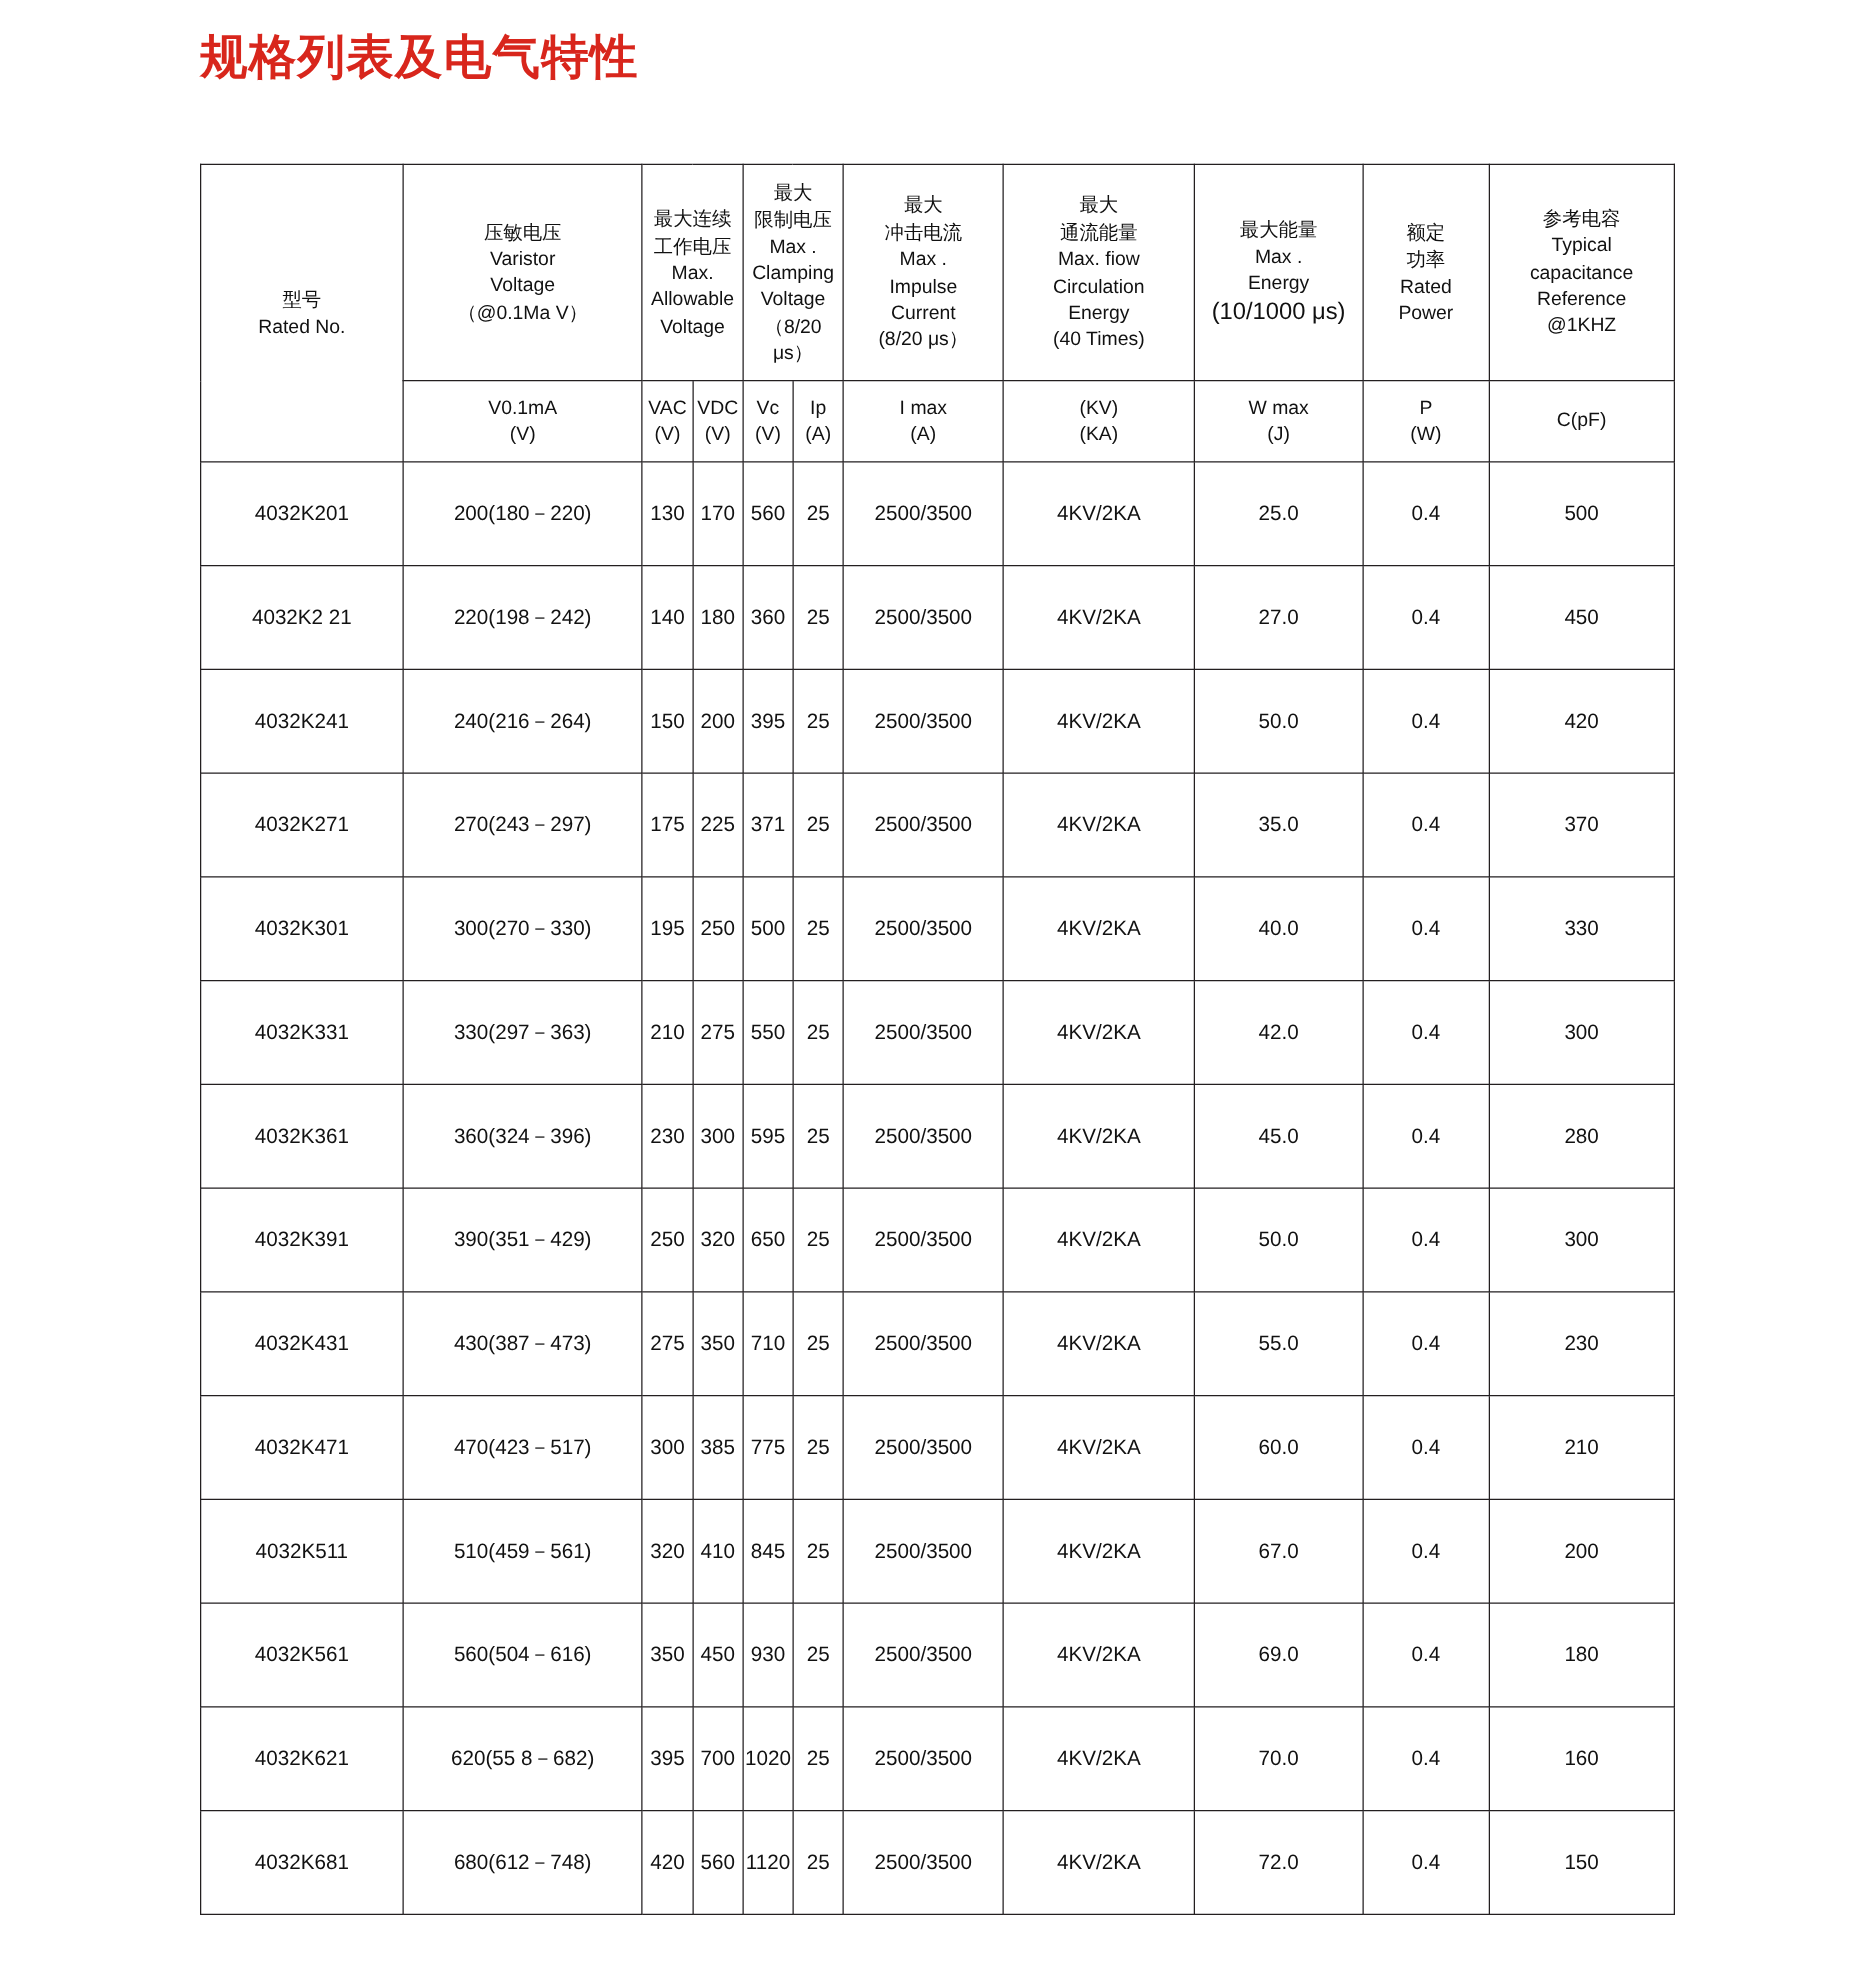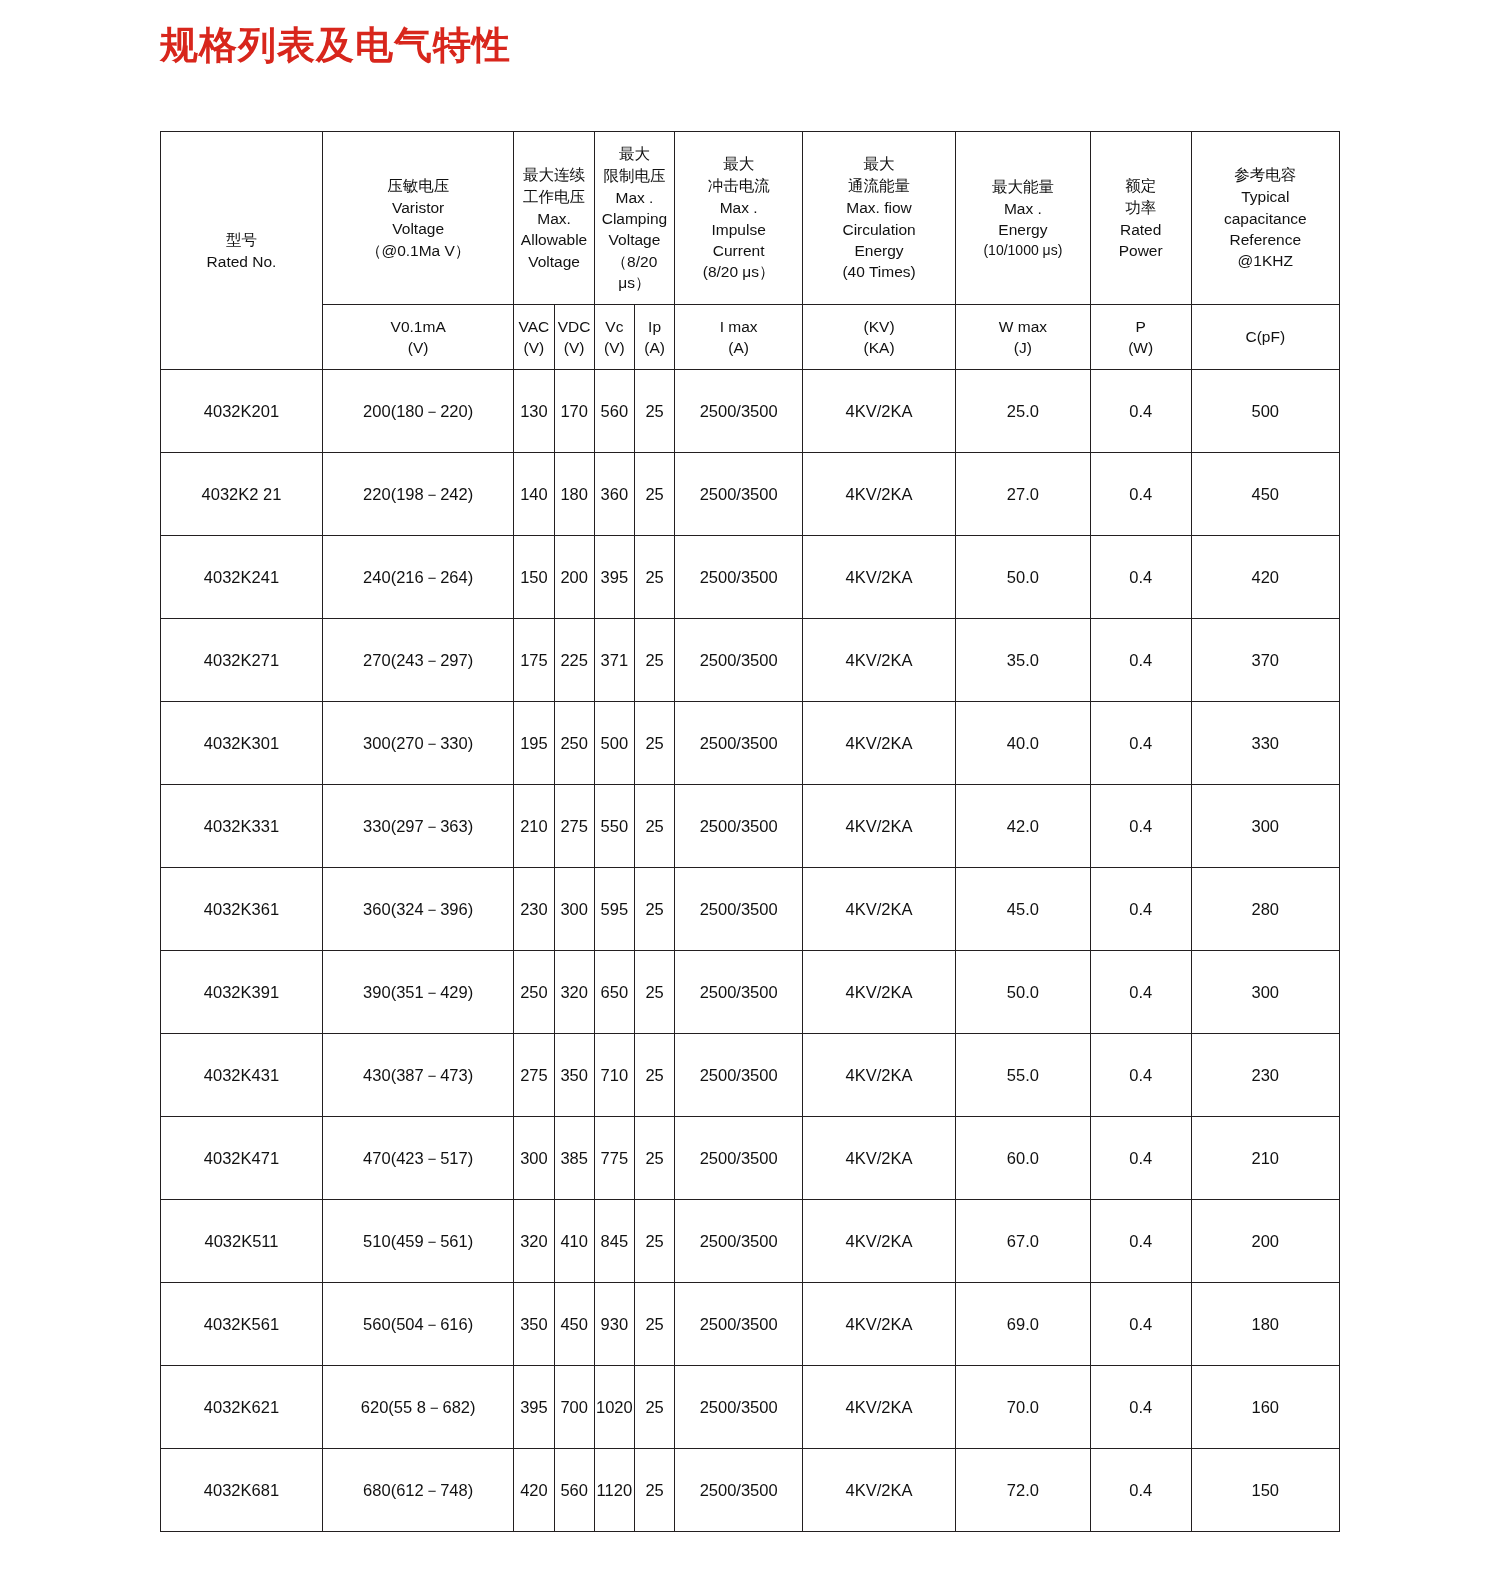--- a/index.html
+++ b/index.html
@@ -73,21 +73,21 @@
     display: block;
     line-height: 1.42;
   }
   .hdr-en {
     display: block;
     font-size: 15.5px;
     line-height: 1.38;
   }
   .hdr-small {
     display: block;
-    font-size: 14px;
+    font-size: 19px;
     line-height: 1.36;
   }
   tbody.body-rows td {
     height: 82px;
     font-size: 16.5px;
   }
   td.c-part { width: 142px; }
   td.c-v01 { width: 168px; }
   td.c-vac { width: 70px; margin-left: 34px; }
   td.c-vdc { width: 72px; }

